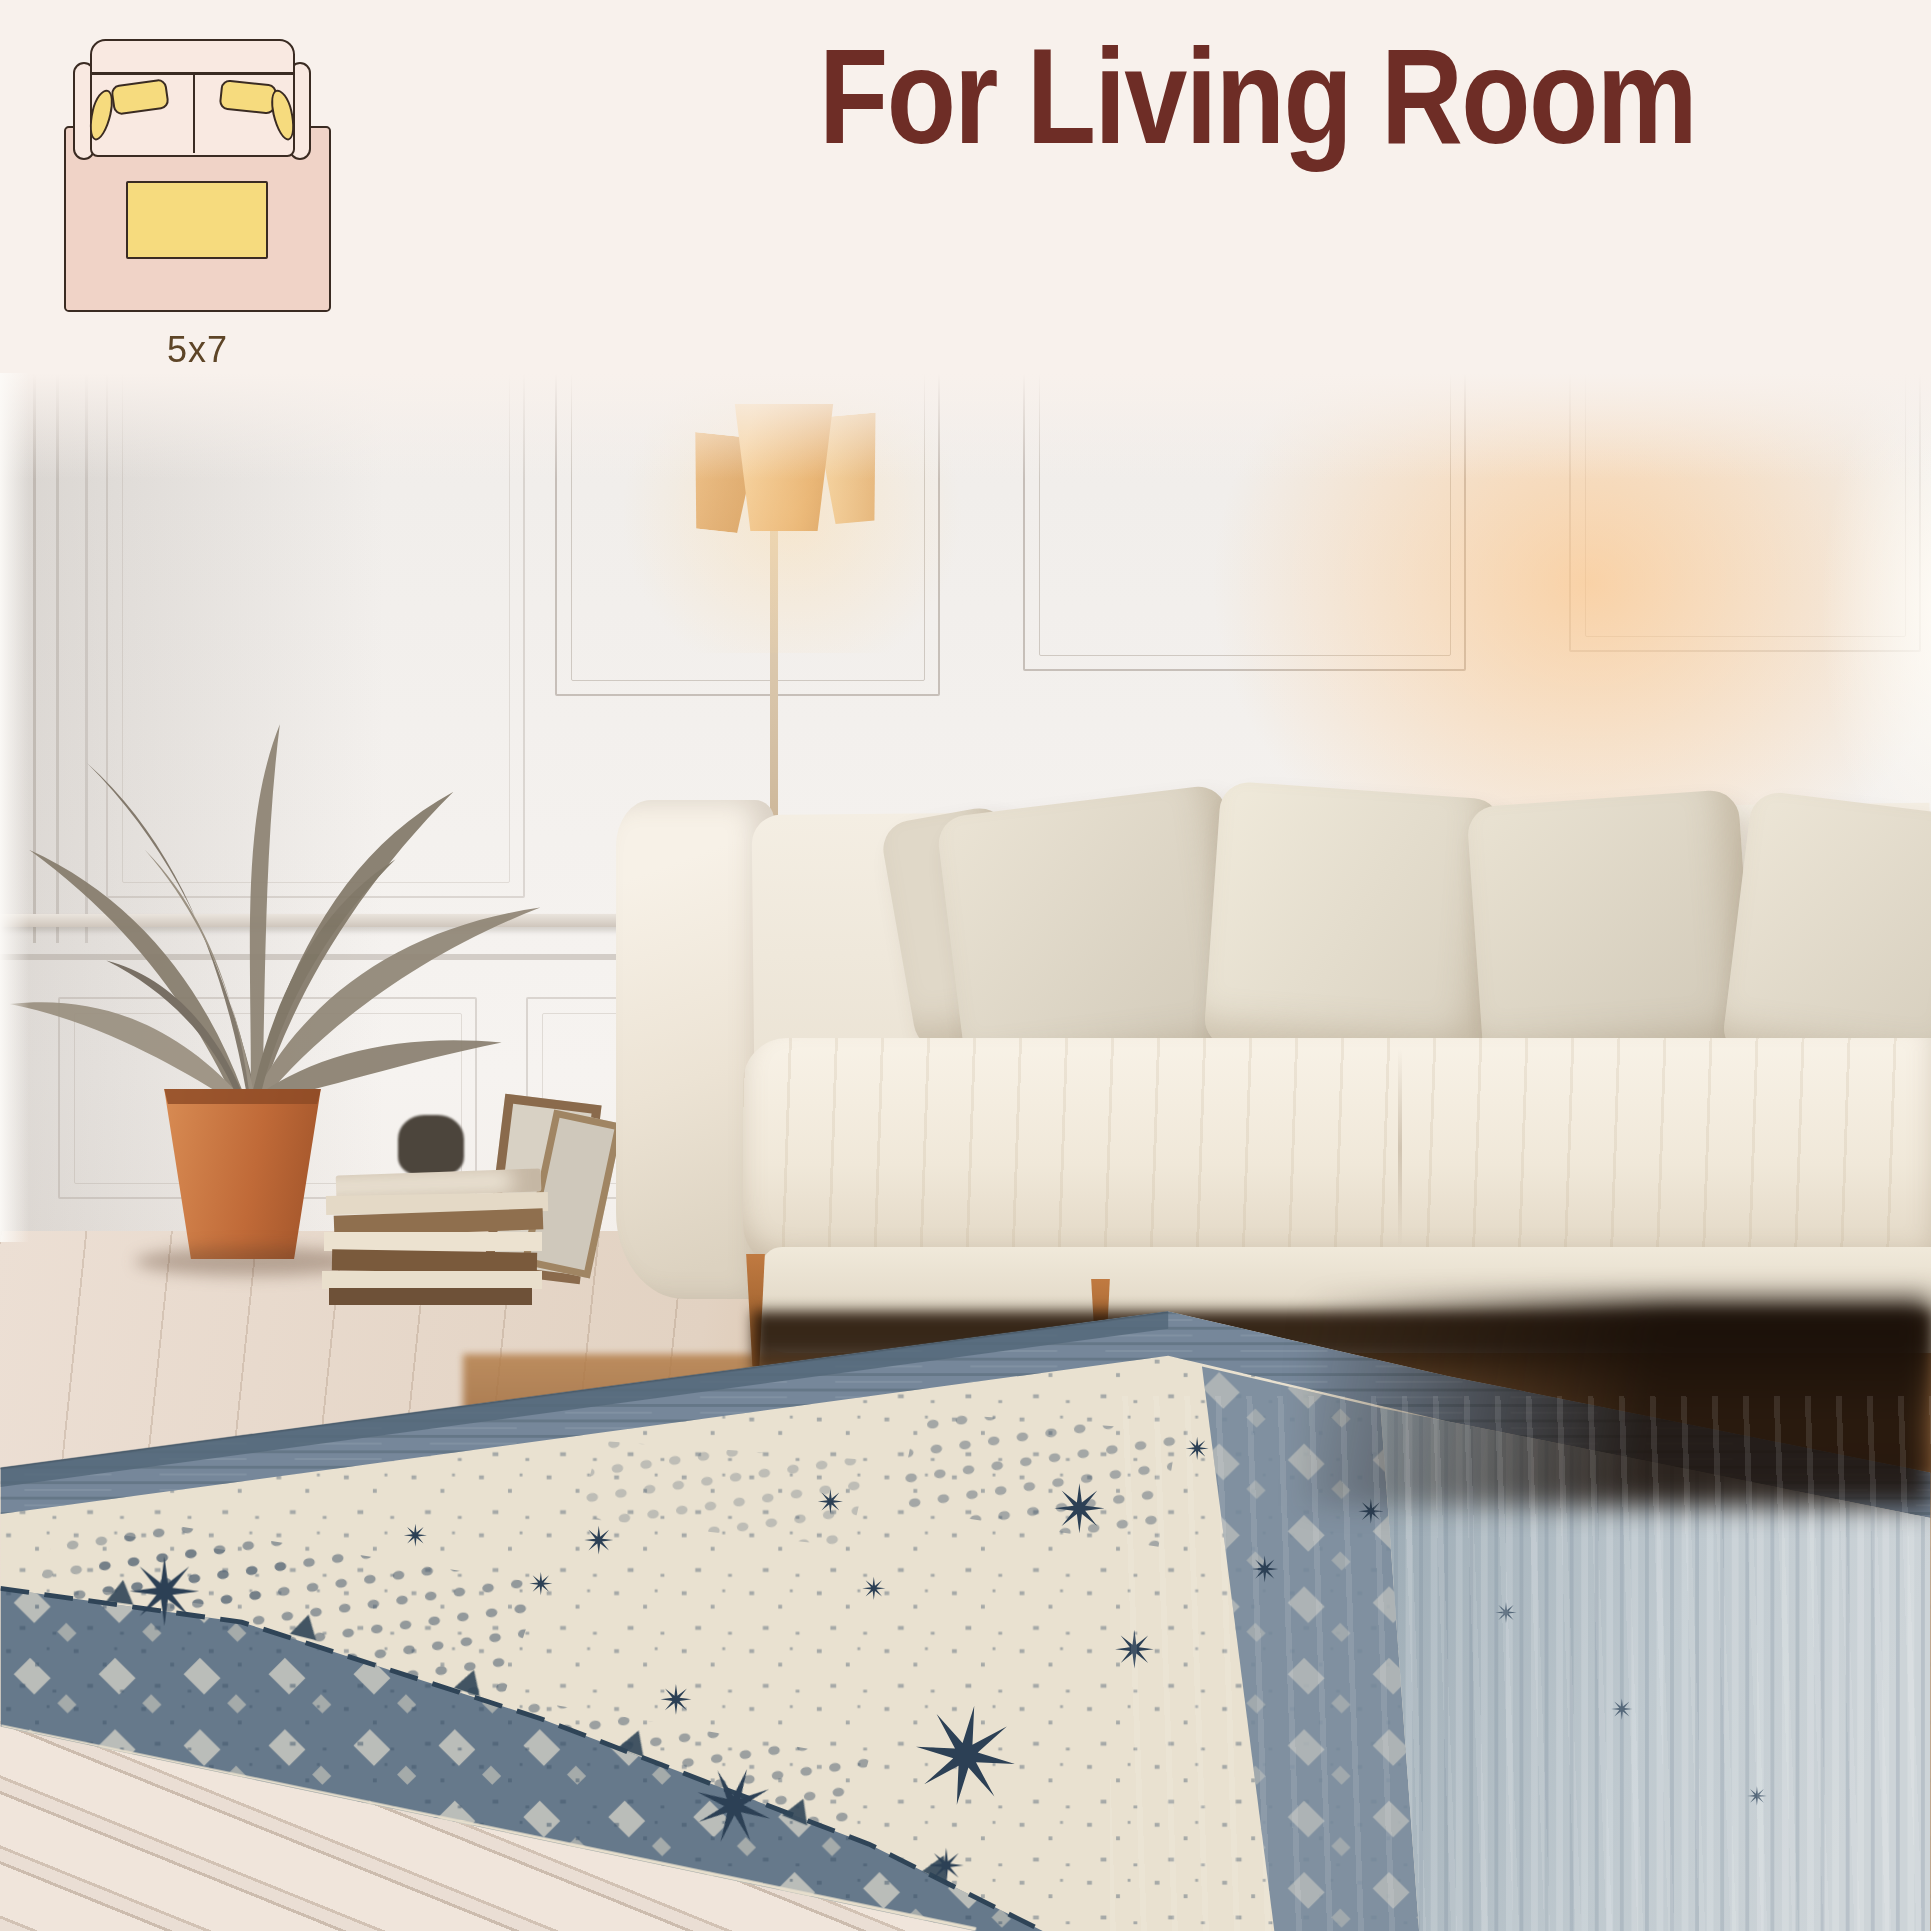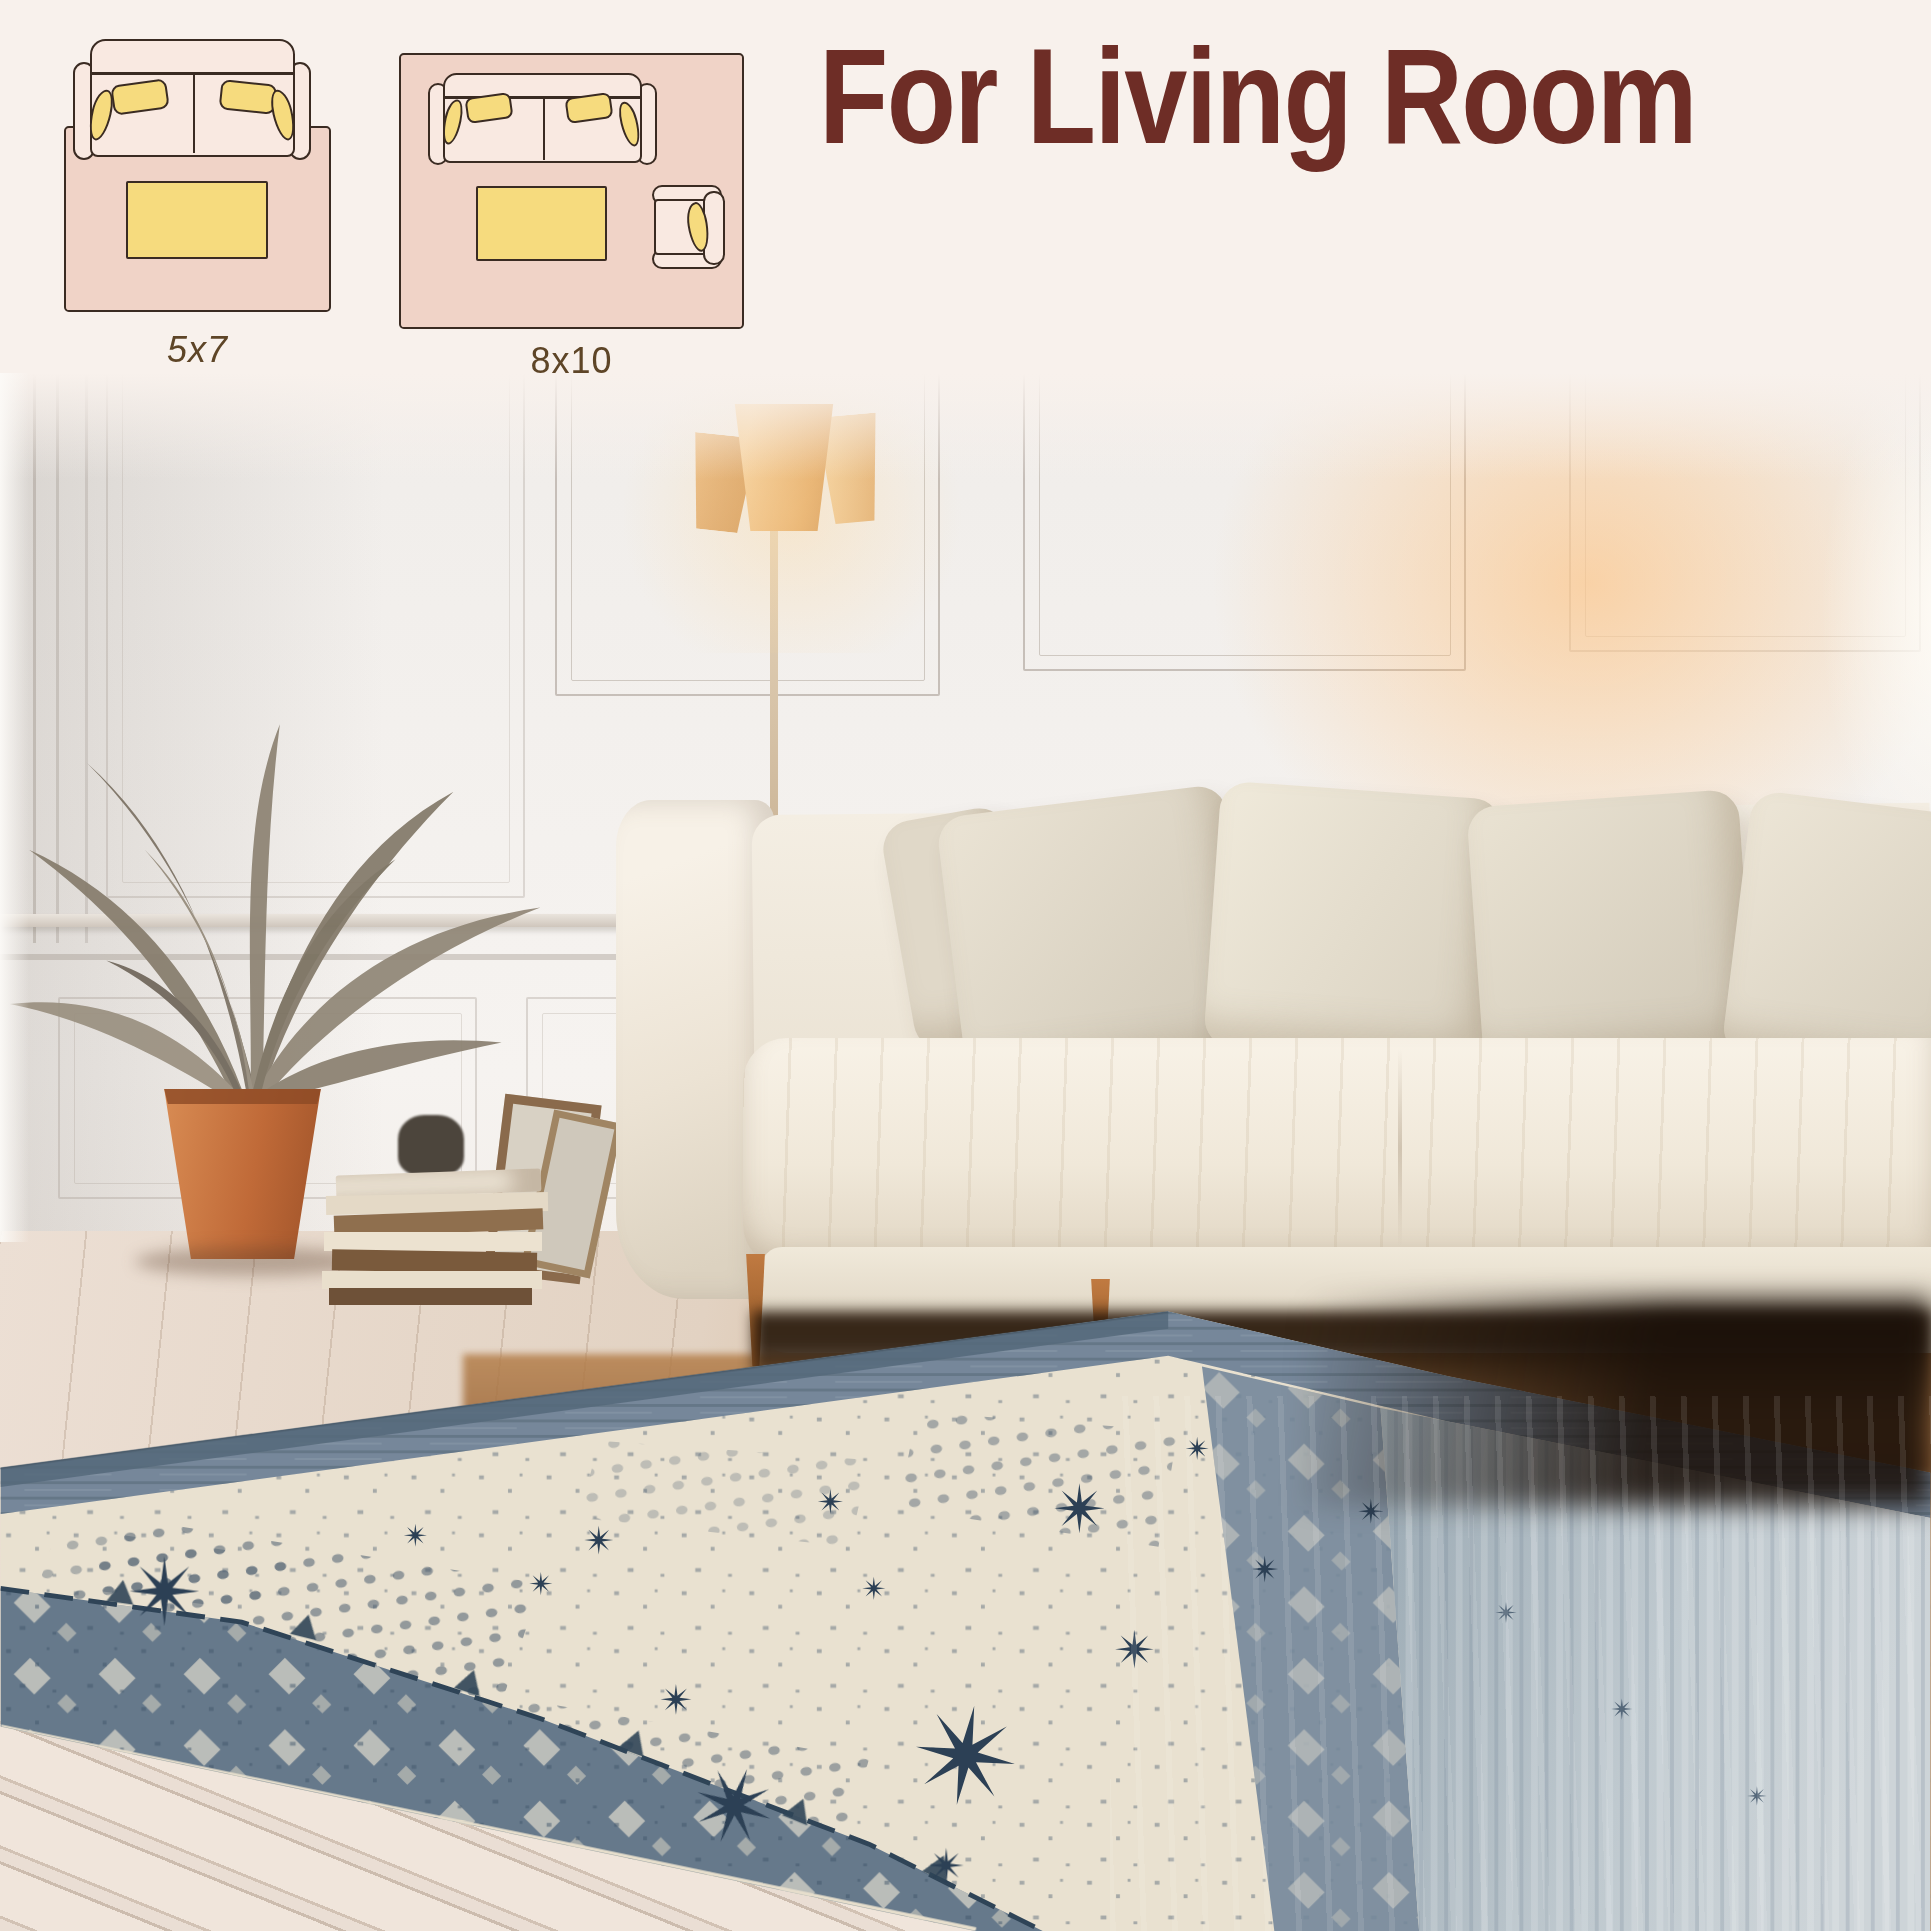--- a/index.html
+++ b/index.html
@@ -37,43 +37,23 @@
       <div class="abs d-part" style="left:289px;top:62px;width:22px;height:98px;border-radius:11.6px;"></div>
       <div class="abs d-part" style="left:90px;top:39px;width:205px;height:118px;border-radius:15.4px 15.4px 7.7px 7.7px;">
         <div class="abs" style="left:0;top:31px;width:100%;height:2.9px;background:#3a2b22;"></div>
         <div class="abs" style="left:50%;top:34px;width:2.9px;height:78px;background:#3a2b22;"></div>
       </div>
       <div class="abs d-pill" style="left:112px;top:82px;width:56px;height:30px;border-radius:8.7px;transform:rotate(-8deg);"></div>
       <div class="abs d-pill" style="left:220px;top:82px;width:56px;height:30px;border-radius:8.7px;transform:rotate(6deg);"></div>
       <div class="abs d-pill" style="left:91px;top:89px;width:20px;height:52px;border-radius:55% 45% 50% 50%/45% 45% 55% 55%;transform:rotate(13deg);"></div>
       <div class="abs d-pill" style="left:273px;top:89px;width:20px;height:52px;border-radius:45% 55% 50% 50%/45% 45% 55% 55%;transform:rotate(-13deg);"></div>
       <div class="abs d-pill" style="left:126px;top:181px;width:142px;height:78px;border-radius:1.9px;"></div>
-      <div class="abs d-label" style="left:64px;top:329px;width:267px;font-style:italic;">5x7</div>
+      <div class="abs d-label" style="left:64px;top:329px;width:267px;">5x7</div>
     </div>
 
-    <div class="abs" style="left:367px;top:0;width:415px;height:377px;">
-      <div class="abs d-rug" style="left:32px;top:53px;width:345px;height:276px;"></div>
-      <div class="abs d-part" style="left:61px;top:83px;width:20px;height:82px;border-radius:10.6px;"></div>
-      <div class="abs d-part" style="left:270px;top:83px;width:20px;height:82px;border-radius:10.6px;"></div>
-      <div class="abs d-part" style="left:76px;top:73px;width:199px;height:90px;border-radius:13.5px 13.5px 6.8px 6.8px;">
-        <div class="abs" style="left:0;top:21px;width:100%;height:2.9px;background:#3a2b22;"></div>
-        <div class="abs" style="left:50%;top:24px;width:2.9px;height:61px;background:#3a2b22;"></div>
-      </div>
-      <div class="abs d-pill" style="left:99px;top:95px;width:46px;height:26px;border-radius:7.7px;transform:rotate(-8deg);"></div>
-      <div class="abs d-pill" style="left:199px;top:95px;width:46px;height:26px;border-radius:7.7px;transform:rotate(-8deg);"></div>
-      <div class="abs d-pill" style="left:77px;top:99px;width:17.4px;height:46px;border-radius:55% 45% 50% 50%/45% 45% 55% 55%;transform:rotate(12deg);"></div>
-      <div class="abs d-pill" style="left:254px;top:101px;width:17.4px;height:46px;border-radius:45% 55% 50% 50%/45% 45% 55% 55%;transform:rotate(-14deg);"></div>
-      <div class="abs d-pill" style="left:109px;top:186px;width:131px;height:75px;border-radius:1.9px;"></div>
-      <div class="abs d-part" style="left:285px;top:185px;width:70px;height:20px;border-radius:10.6px;"></div>
-      <div class="abs d-part" style="left:285px;top:249px;width:70px;height:20px;border-radius:10.6px;"></div>
-      <div class="abs d-part" style="left:287px;top:199px;width:60px;height:56px;border-radius:3.9px;"></div>
-      <div class="abs d-part" style="left:336px;top:191px;width:22px;height:74px;border-radius:10.6px;"></div>
-      <div class="abs d-pill" style="left:321px;top:202px;width:20px;height:50px;border-radius:55% 45% 50% 50%/45% 45% 55% 55%;transform:rotate(-9deg);"></div>
-      <div class="abs d-label" style="left:32px;top:340px;width:345px;">8x10</div>
-    </div>
 
     <h1 id="title" class="abs" style="left:819px;top:29px;">For Living Room</h1>
   </div>
 
   <div id="photo">
 
     <div class="abs" style="inset:0;background:linear-gradient(180deg,#f0edea 0%,#f6f3f0 45%,#eee8e2 75%,#e7dfd7 100%);"></div>
     <div class="abs" style="inset:0;background:linear-gradient(90deg,rgba(120,110,100,.20),rgba(120,110,100,0) 20%);"></div>
 
     <div class="abs" style="left:33px;top:0;width:2.9px;height:570px;background:rgba(150,140,130,.38);"></div>

